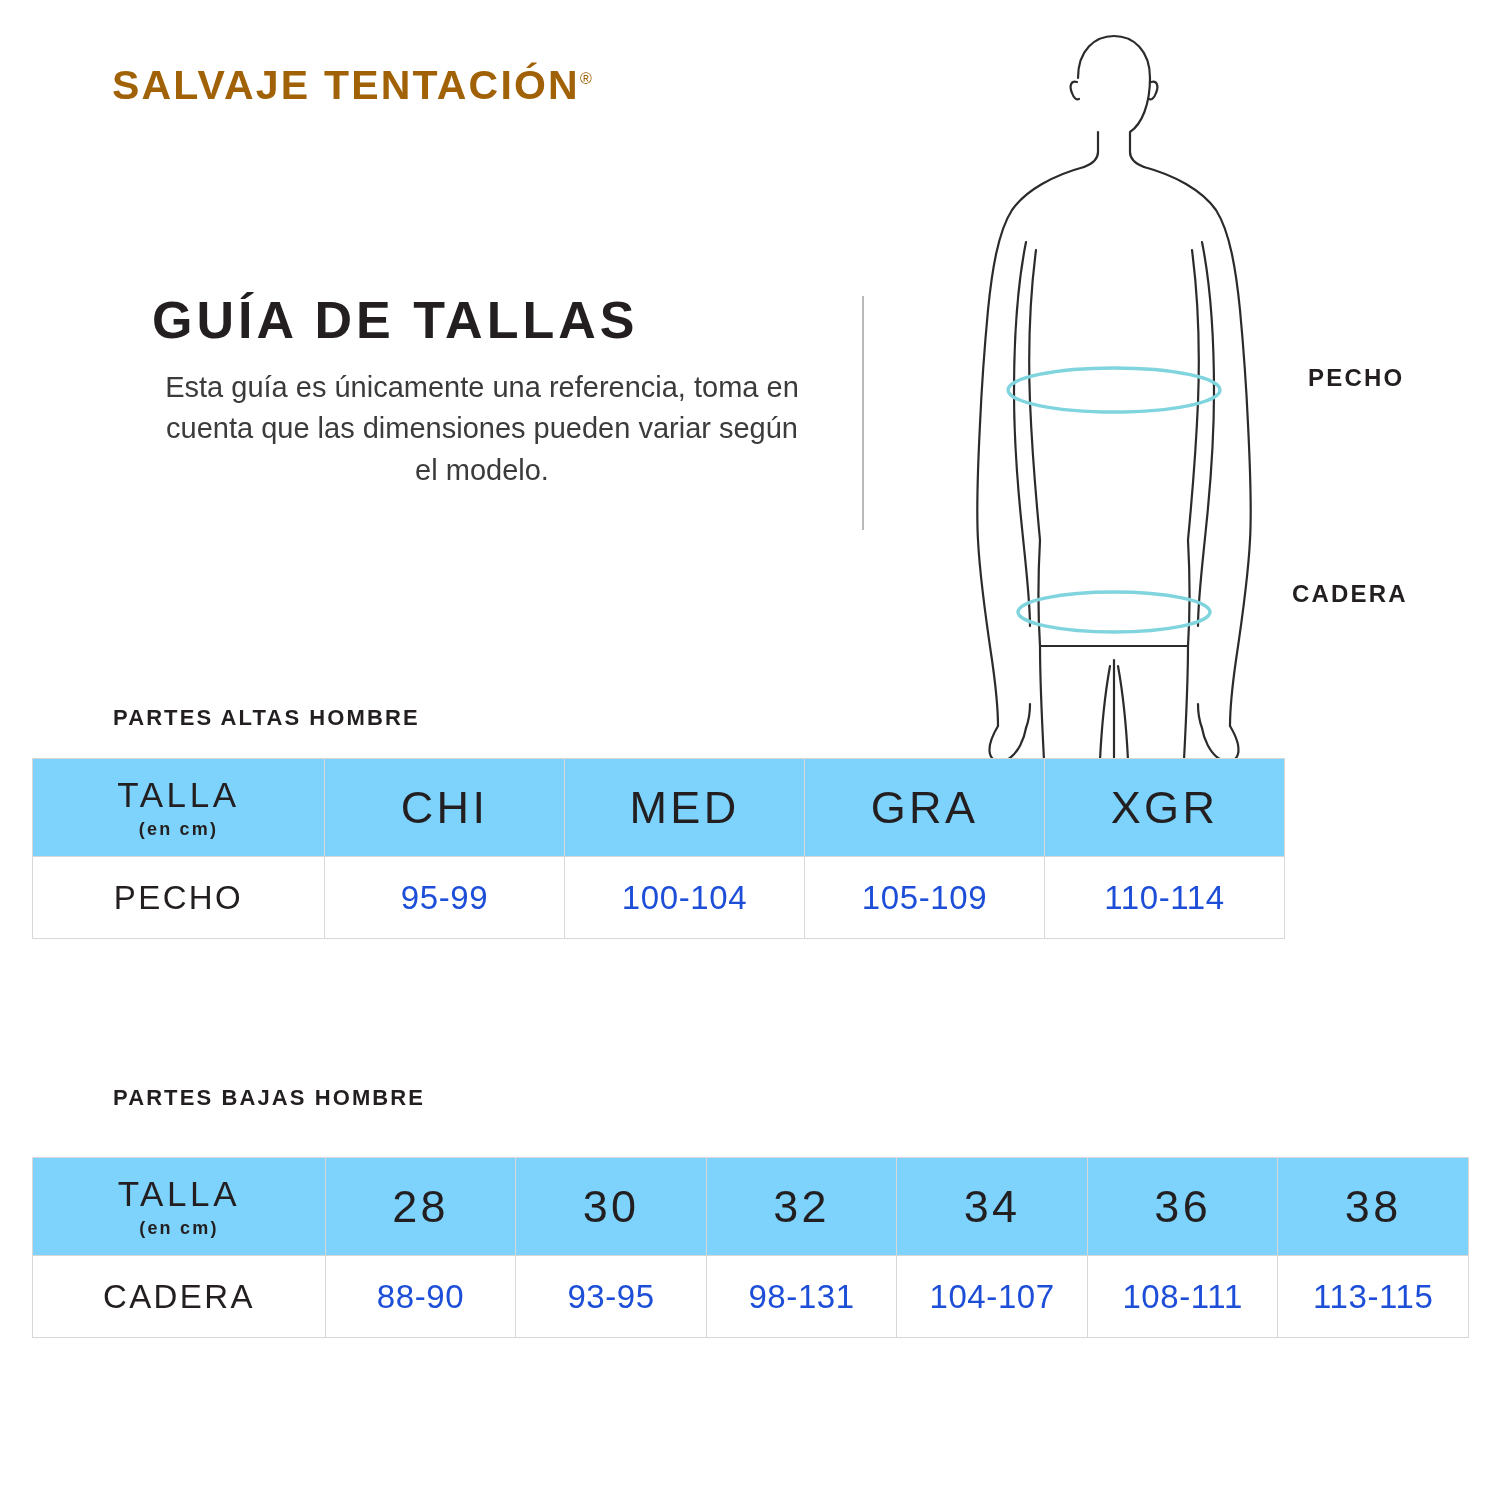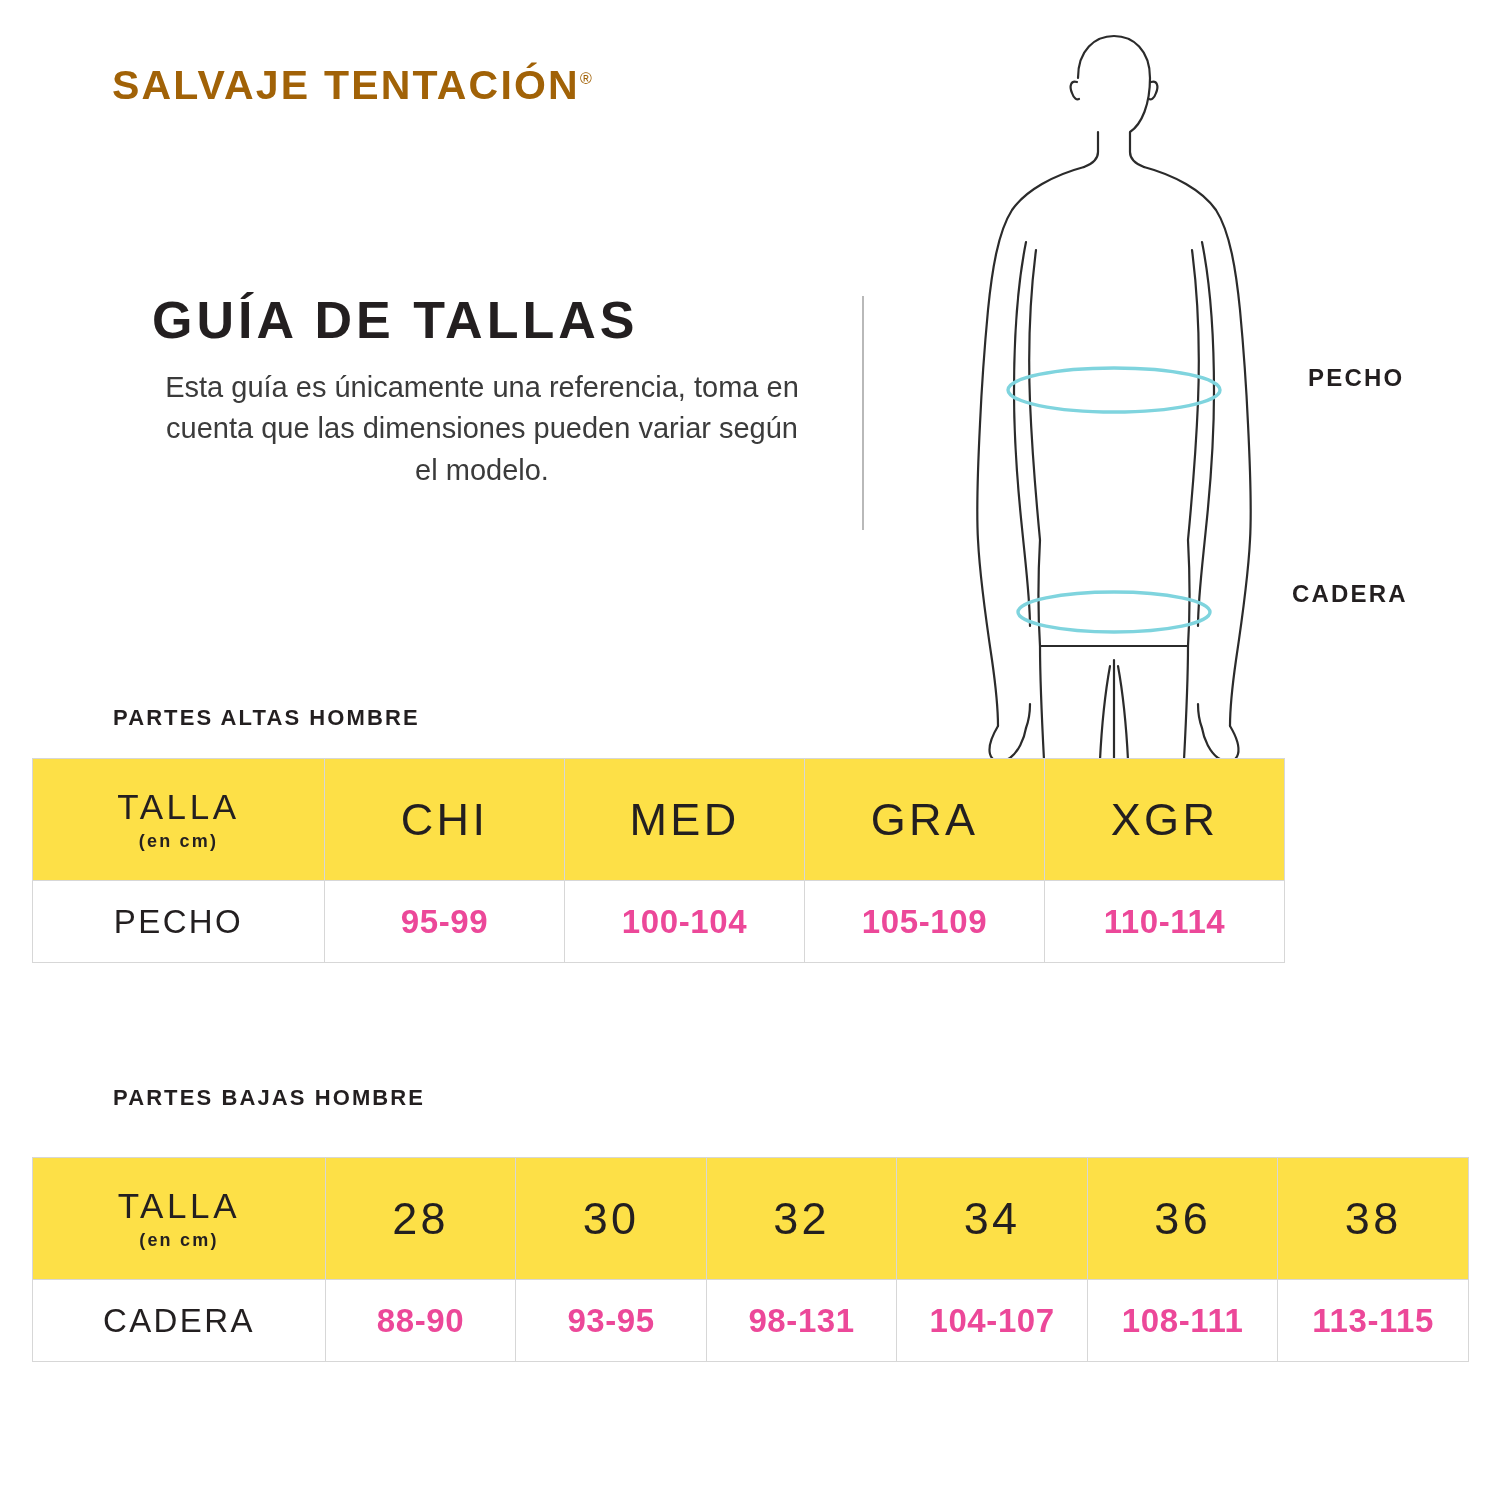--- a/index.html
+++ b/index.html
@@ -109,22 +109,22 @@
   }
   table.sizes.upper { left: 32px; top: 758px; width: 1253px; }
   table.sizes.lower { left: 32px; top: 1157px; width: 1437px; }
 
   table.sizes th, table.sizes td {
     border: 1px solid #d7d7d7;
     text-align: center;
     vertical-align: middle;
   }
   table.sizes thead th {
-    background: #fde047;
-    height: 122px;
+    background: #7dd3fc;
+    height: 98px;
     font-weight: normal;
   }
   table.sizes tbody td {
     background: #ffffff;
     height: 82px;
   }
 
   .talla-main {
     display: block;
     font-size: 35px;
@@ -148,22 +148,21 @@
     font-weight: normal;
   }
   .row-head {
     font-size: 33px;
     letter-spacing: 2.4px;
     color: #231f20;
   }
   .cell-val {
     font-size: 33px;
     letter-spacing: 0.6px;
-    color: #ec4899;
-    font-weight: bold;
+    color: #1d4ed8;
   }
   
   .upper col.c0 { width: 292px; }
   .upper col.cx { width: 240px; }
   
   .lower col.c0 { width: 292px; }
   .lower col.cx { width: 190px; }
 </style>
 </head>
 <body>

